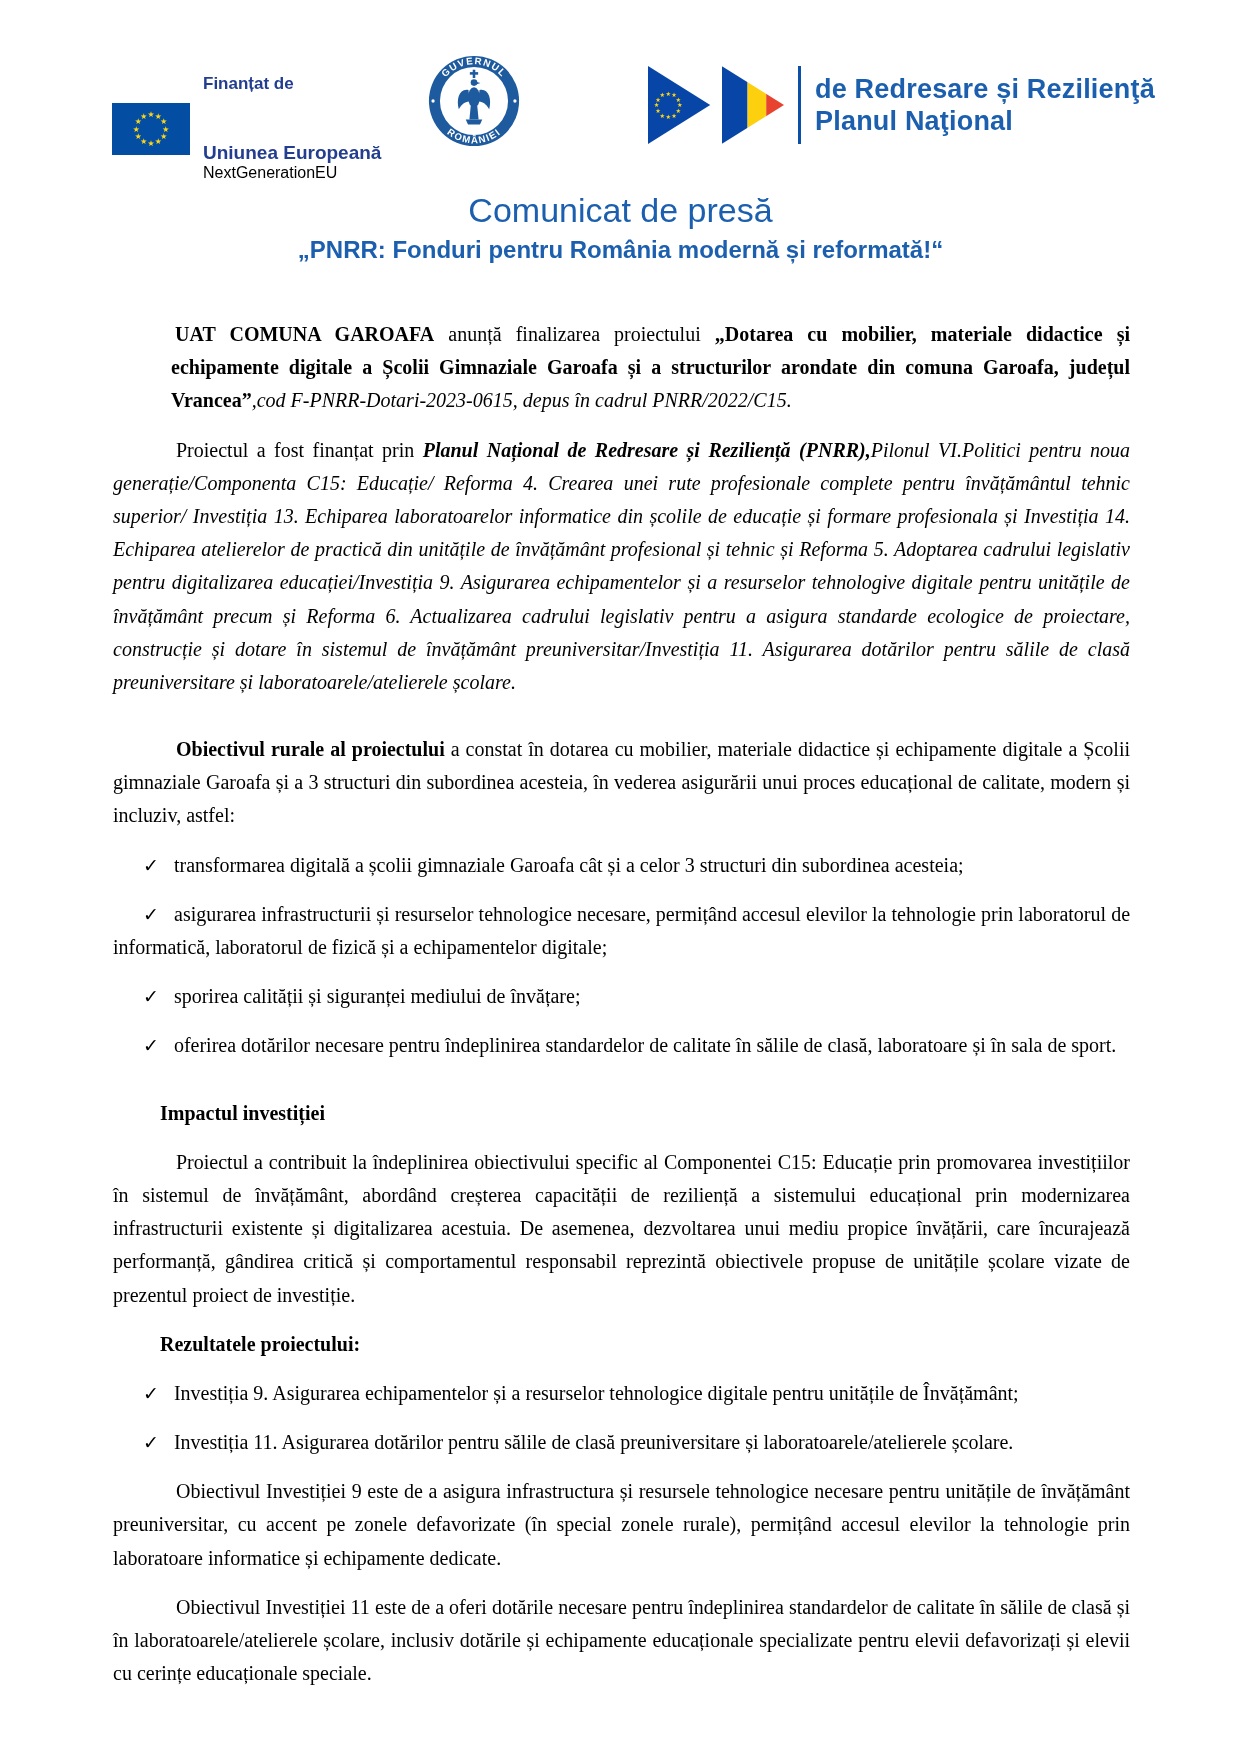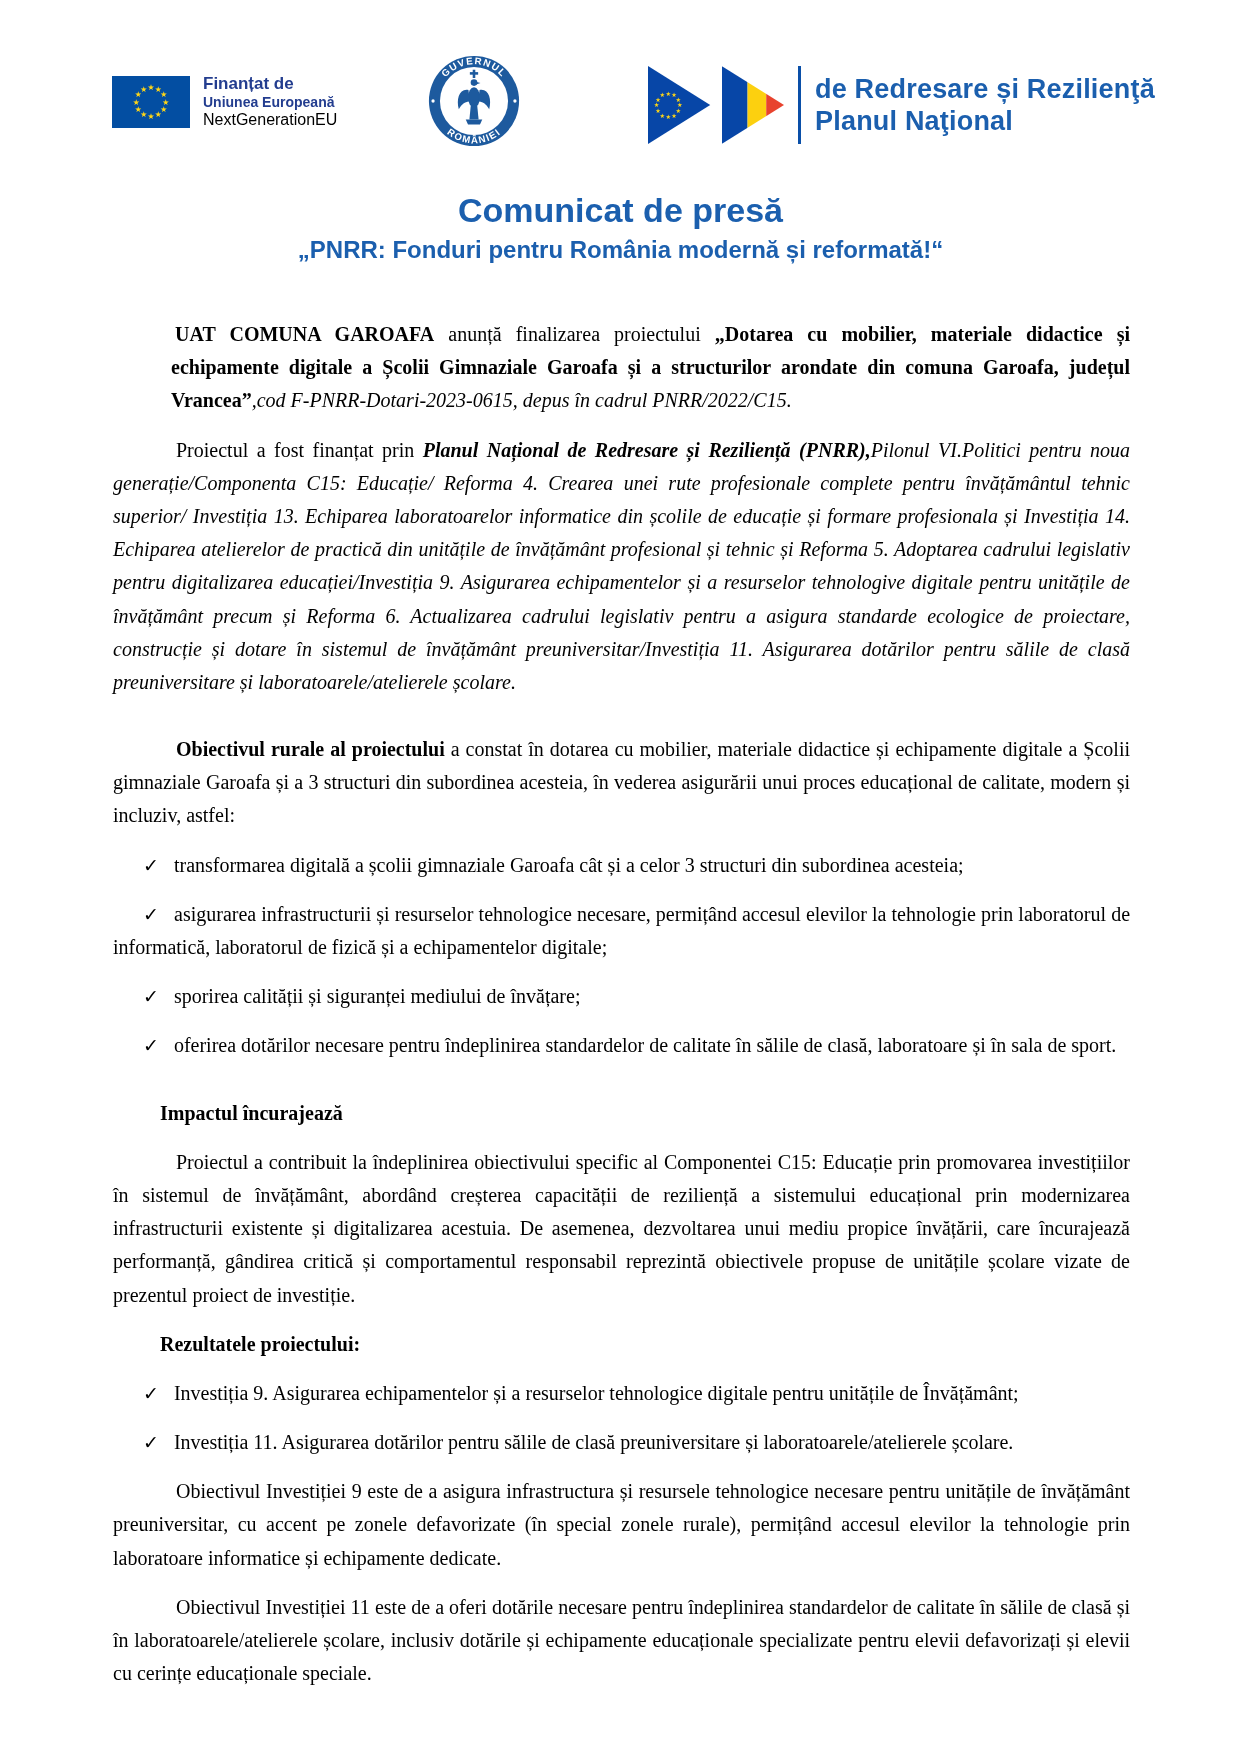--- a/index.html
+++ b/index.html
@@ -6,30 +6,30 @@
   .page {
     width:1241px; min-height:1755px; margin:0 auto; background:#ffffff;
     position:relative; box-sizing:border-box;
     font-family:"Liberation Serif","DejaVu Serif",serif; color:#000;
   }
   
   .logos { position:relative; height:165px; }
   .eu-logo { position:absolute; left:112px; top:74px; display:flex; align-items:center; gap:13px; }
   .eu-text { font-family:"Liberation Sans","DejaVu Sans",sans-serif; line-height:1.18; }
   .eu-text .b1 { font-weight:bold; color:#233d8f; font-size:17px; }
-  .eu-text .b2 { font-weight:bold; color:#233d8f; font-size:14px; }
+  .eu-text .b2 { font-weight:bold; color:#233d8f; font-size:19px;margin-top:48px; }
   .eu-text .b3 { color:#000000; font-size:16px; }
   .gov-seal { position:absolute; left:428px; top:55px; }
   .pnrr-logo { position:absolute; left:648px; top:62px; display:flex; align-items:center; }
   .pnrr-divider { width:3px; height:78px; background:#0a4fa8; margin-left:10px; }
   .pnrr-text { margin-left:14px; font-family:"Liberation Sans","DejaVu Sans",sans-serif;
     font-weight:bold; color:#1b5fae; font-size:27px; line-height:1.2; letter-spacing:0.2px; }
   
   .title { margin:26px 0 0 0; text-align:center; color:#1b5fae;
-    font-family:"Liberation Sans","DejaVu Sans",sans-serif; font-size:34px; font-weight:bold; }
+    font-family:"Liberation Sans","DejaVu Sans",sans-serif; font-size:34px; font-weight:normal; }
   .subtitle { margin:6px 0 0 0; text-align:center; color:#1b5fae;
     font-family:"Liberation Sans","DejaVu Sans",sans-serif; font-size:24px; font-weight:bold; }
   
   .doc { margin:54px 95px 0 97px; font-size:20px; line-height:1.66; text-align:justify; }
   .doc p { margin:16px; }
   .ind { text-indent:63px; }
   .hang2 { text-indent:4px; }
   .hang2::before { content:""; float:left; width:58px; height:67px; }
   .gap-top { margin-top:34px !important; }
   .bullet { text-indent:30px; }
@@ -145,21 +145,21 @@
 
     <p class="ind"><span>Proiectul a fost finanțat prin </span><span class="bi">Planul Național de Redresare și Reziliență (PNRR),</span><em class="it">Pilonul VI.Politici pentru noua generație/Componenta C15: Educație/ Reforma 4. Crearea unei rute profesionale complete pentru învățământul tehnic superior/ Investiția 13. Echiparea laboratoarelor informatice din școlile de educație și formare profesionala și Investiția 14. Echiparea atelierelor de practică din unitățile de învățământ profesional și tehnic și Reforma 5. Adoptarea cadrului legislativ pentru digitalizarea educației/Investiția 9. Asigurarea echipamentelor și a resurselor tehnologive digitale pentru unitățile de învățământ precum și Reforma 6. Actualizarea cadrului legislativ pentru a asigura standarde ecologice de proiectare, construcție și dotare în sistemul de învățământ preuniversitar/Investiția 11. Asigurarea dotărilor pentru sălile de clasă preuniversitare și laboratoarele/atelierele școlare.</em></p>
 
     <p class="ind gap-top"><strong>Obiectivul rurale al proiectului</strong><span> a constat în dotarea cu mobilier, materiale didactice și echipamente digitale a Școlii gimnaziale Garoafa și a 3 structuri din subordinea acesteia, în vederea asigurării unui proces educațional de calitate, modern și incluziv, astfel:</span></p>
 
     <p class="bullet"><span class="check">✓</span><span>transformarea digitală a școlii gimnaziale Garoafa cât și a celor 3 structuri din subordinea acesteia;</span></p>
     <p class="bullet"><span class="check">✓</span><span>asigurarea infrastructurii și resurselor tehnologice necesare, permițând accesul elevilor la tehnologie prin laboratorul de informatică, laboratorul de fizică și a echipamentelor digitale;</span></p>
     <p class="bullet"><span class="check">✓</span><span>sporirea calității și siguranței mediului de învățare;</span></p>
     <p class="bullet"><span class="check">✓</span><span>oferirea dotărilor necesare pentru îndeplinirea standardelor de calitate în sălile de clasă, laboratoare și în sala de sport.</span></p>
 
-    <h3 class="gap-top">Impactul încurajează</h3>
+    <h3 class="gap-top">Impactul investiției</h3>
     <p class="ind">Proiectul a contribuit la îndeplinirea obiectivului specific al Componentei C15: Educație prin promovarea investițiilor în sistemul de învățământ, abordând creșterea capacității de reziliență a sistemului educațional prin modernizarea infrastructurii existente și digitalizarea acestuia. De asemenea, dezvoltarea unui mediu propice învățării, care încurajează performanță, gândirea critică și comportamentul responsabil reprezintă obiectivele propuse de unitățile școlare vizate de prezentul proiect de investiție.</p>
 
     <h3>Rezultatele proiectului:</h3>
 
     <p class="bullet"><span class="check">✓</span><span>Investiția 9. Asigurarea echipamentelor și a resurselor tehnologice digitale pentru unitățile de Învățământ;</span></p>
     <p class="bullet"><span class="check">✓</span><span>Investiția 11. Asigurarea dotărilor pentru sălile de clasă preuniversitare și laboratoarele/atelierele școlare.</span></p>
 
     <p class="ind">Obiectivul Investiției 9 este de a asigura infrastructura și resursele tehnologice necesare pentru unitățile de învățământ preuniversitar, cu accent pe zonele defavorizate (în special zonele rurale), permițând accesul elevilor la tehnologie prin laboratoare informatice și echipamente dedicate.</p>
     <p class="ind">Obiectivul Investiției 11 este de a oferi dotările necesare pentru îndeplinirea standardelor de calitate în sălile de clasă și în laboratoarele/atelierele școlare, inclusiv dotările și echipamente educaționale specializate pentru elevii defavorizați și elevii cu cerințe educaționale speciale.</p>
 

